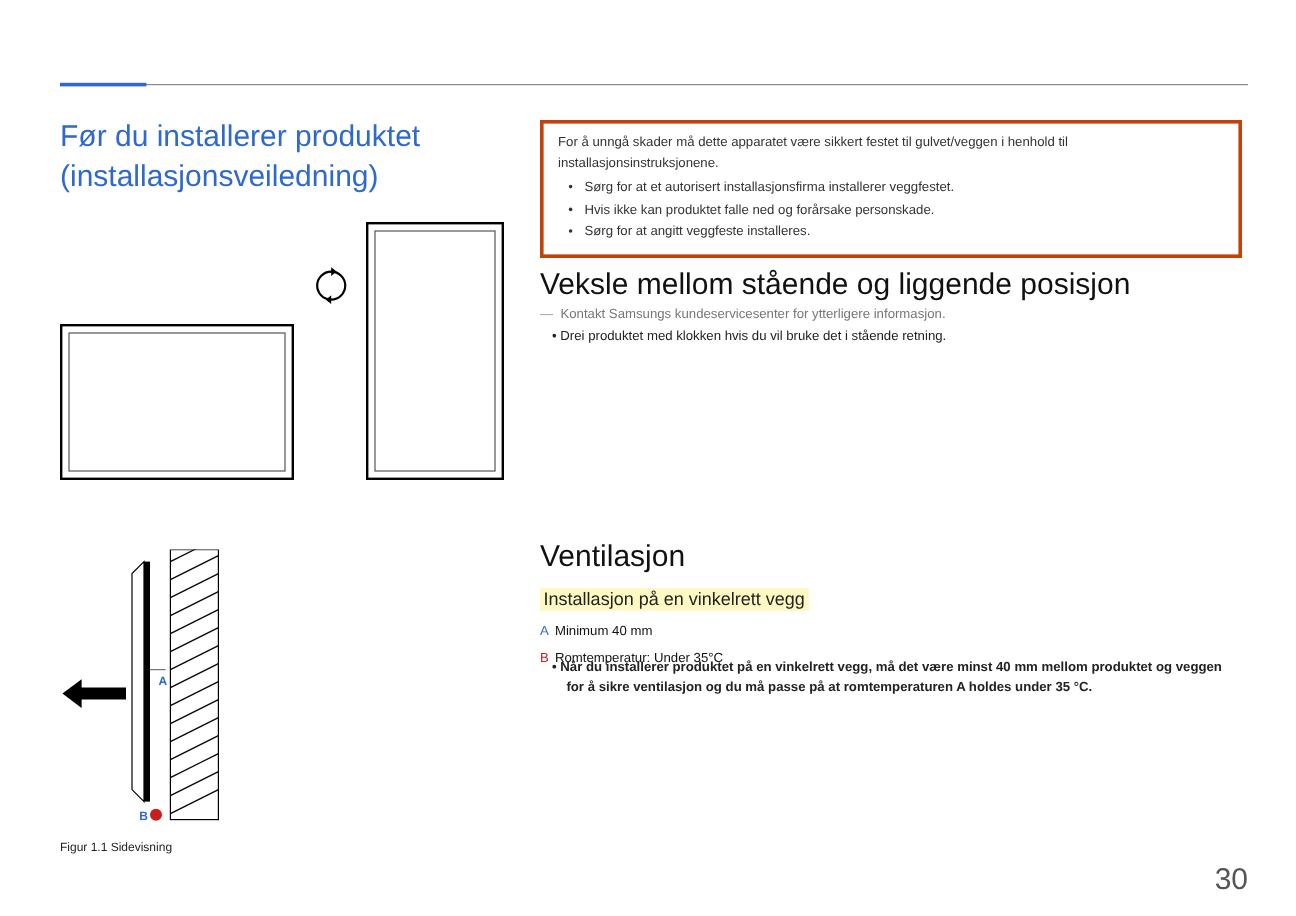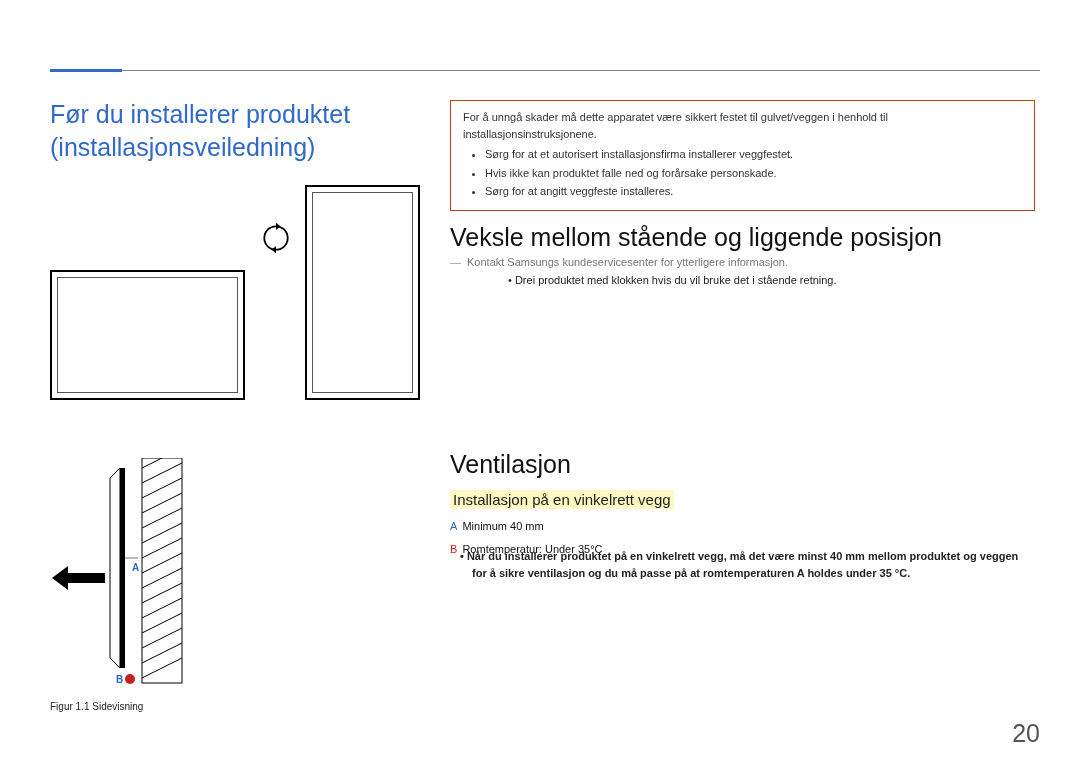--- a/index.html
+++ b/index.html
@@ -36,21 +36,21 @@
     font-size: 25px;
     font-weight: 400;
     color: #2f6acb;
     line-height: 1.3;
   }
   .info-box {
     position: absolute;
     top: 100px;
     left: 450px;
     width: 585px;
-    border: 1px solid #c2410c;
+    border: 3px solid #c2410c;
     padding: 8px 12px 8px 12px;
     font-size: 11px;
     line-height: 1.5;
     color: #333;
   }
   .info-box ul { list-style: disc; padding-left: 22px; margin-top: 4px;}
   .info-box li { margin-bottom: 2px; }
 
   .screens-diagram {
     position: absolute;
@@ -110,21 +110,20 @@
   .dash-note::before {
     content: "―";
     margin-right: 6px;
     color: #999;
   }
   .bullet1 {
     position: absolute;
     top: 274px; left: 472px;
     font-size: 11px;
     color: #222;
-    margin-left: 48px;
   }
   .bullet1::before { content:"• "; margin-left:-12px; }
 
   .sec2 { position: absolute; top: 450px; left: 450px; }
   .highlight-title {
     position: absolute;
     top: 490px; left: 450px;
     font-size: 15px;
     color: #222;
     background: #fef9c3;
@@ -237,13 +236,13 @@
         <line x1="92" y1="220" x2="132" y2="200"></line>
       </g>
     </g>
 
     <circle cx="80" cy="221" r="5" fill="#c62020"></circle>
     <text x="66" y="225" font-size="10" fill="#2f6acb" font-weight="bold">B</text>
   </svg>
 </div>
 <div class="fig-caption">Figur 1.1 Sidevisning</div>
 
-<div class="page-num">20</div>
+<div class="page-num">30</div>
 
 </body></html>

